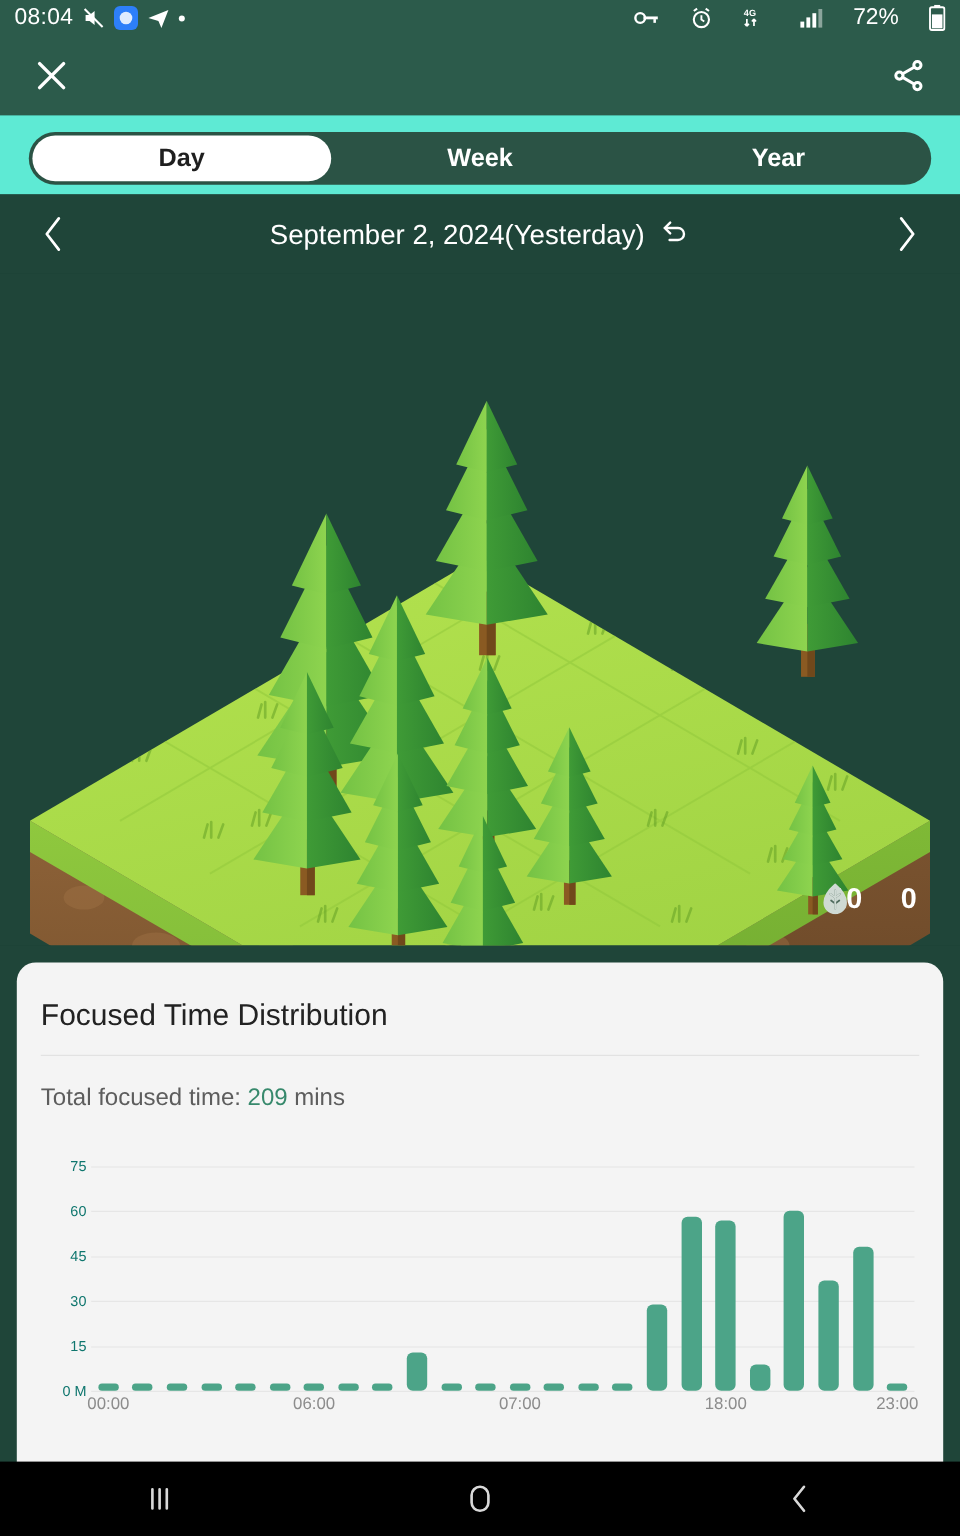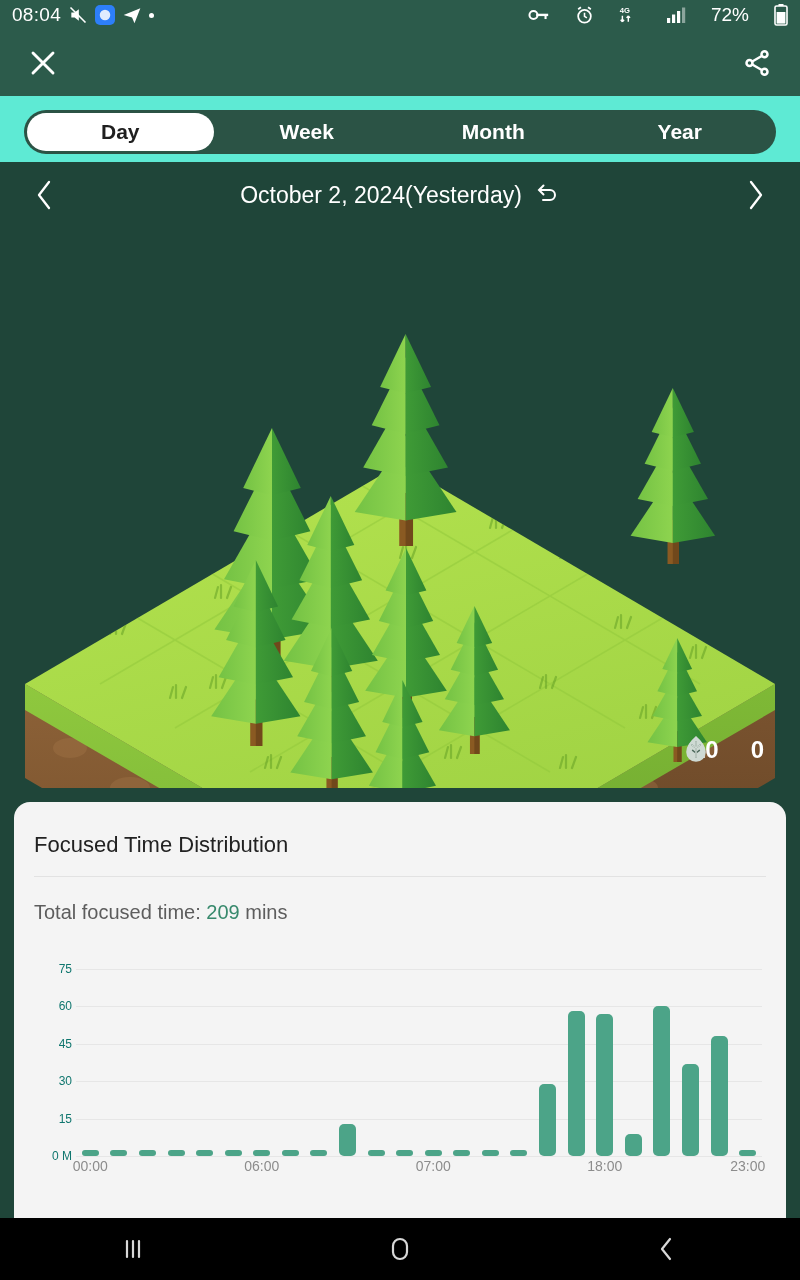--- a/index.html
+++ b/index.html
@@ -92,21 +92,21 @@
   .card{
     position:absolute;
     left:14px; right:14px; top:802px;
     height:430px;
     background:#f4f4f4;
     border-radius:16px 16px 0 0;
     padding:0 0 0 0;
     overflow:hidden;
   }
   .card-title{
-    font-size:22px; color:#222; font-weight:normal;
+    font-size:25px; color:#222; font-weight:normal;
     padding:30px 20px 18px 20px;
   }
   .divider{ height:1px; background:#e2e2e2; margin:0 20px; }
   .total-line{ font-size:20px; color:#5d5d5d; padding:24px 20px 0 20px; }
   .total-line .hl{ color:#37896c; }
 
   
   .chart{ position:relative; height:250px; margin:22px 18px 0 18px; }
   .plot{ position:absolute; left:44px; right:6px; top:10px; height:200px; }
   .gridline{ position:absolute; left:0; right:0; height:1px; background:#e6e6e6; }
@@ -207,33 +207,32 @@
         <circle cx="18" cy="19" r="2.4"></circle>
       <path d="M8.2 10.8l7.6-4.4M8.2 13.2l7.6 4.4"></path>
     </svg>
   </div>
 </div>
 
 <div class="tabsbar">
   <div class="tabs">
     <div class="tab active">Day</div>
     <div class="tab">Week</div>
-    <div class="tab">Month</div>
     <div class="tab">Year</div>
   </div>
 </div>
 
 <div class="datenav">
   <div class="arrow-btn">
     <svg width="26" height="32" viewBox="0 0 20 32">
         <path d="M15 3L5 16l10 13" stroke="#fff" stroke-width="2.3" fill="none" stroke-linecap="round" stroke-linejoin="round"></path>
       </svg>
   </div>
   <div class="date-wrap">
-    <span class="date-text">October 2, 2024(Yesterday)</span>
+    <span class="date-text">September 2, 2024(Yesterday)</span>
     <span>
       <svg width="26" height="24" viewBox="0 0 26 24" fill="none" stroke="#fff" stroke-width="2" stroke-linecap="round">
         <path d="M6 9h10a5 5 0 0 1 0 10h-7"></path>
         <path d="M9.5 4.5L5 9l4.5 4.5"></path>
       </svg>
     </span>
   </div>
   <div class="arrow-btn">
     <svg width="26" height="32" viewBox="0 0 20 32">
         <path d="M5 3l10 13L5 29" stroke="#fff" stroke-width="2.3" fill="none" stroke-linecap="round" stroke-linejoin="round"></path>

